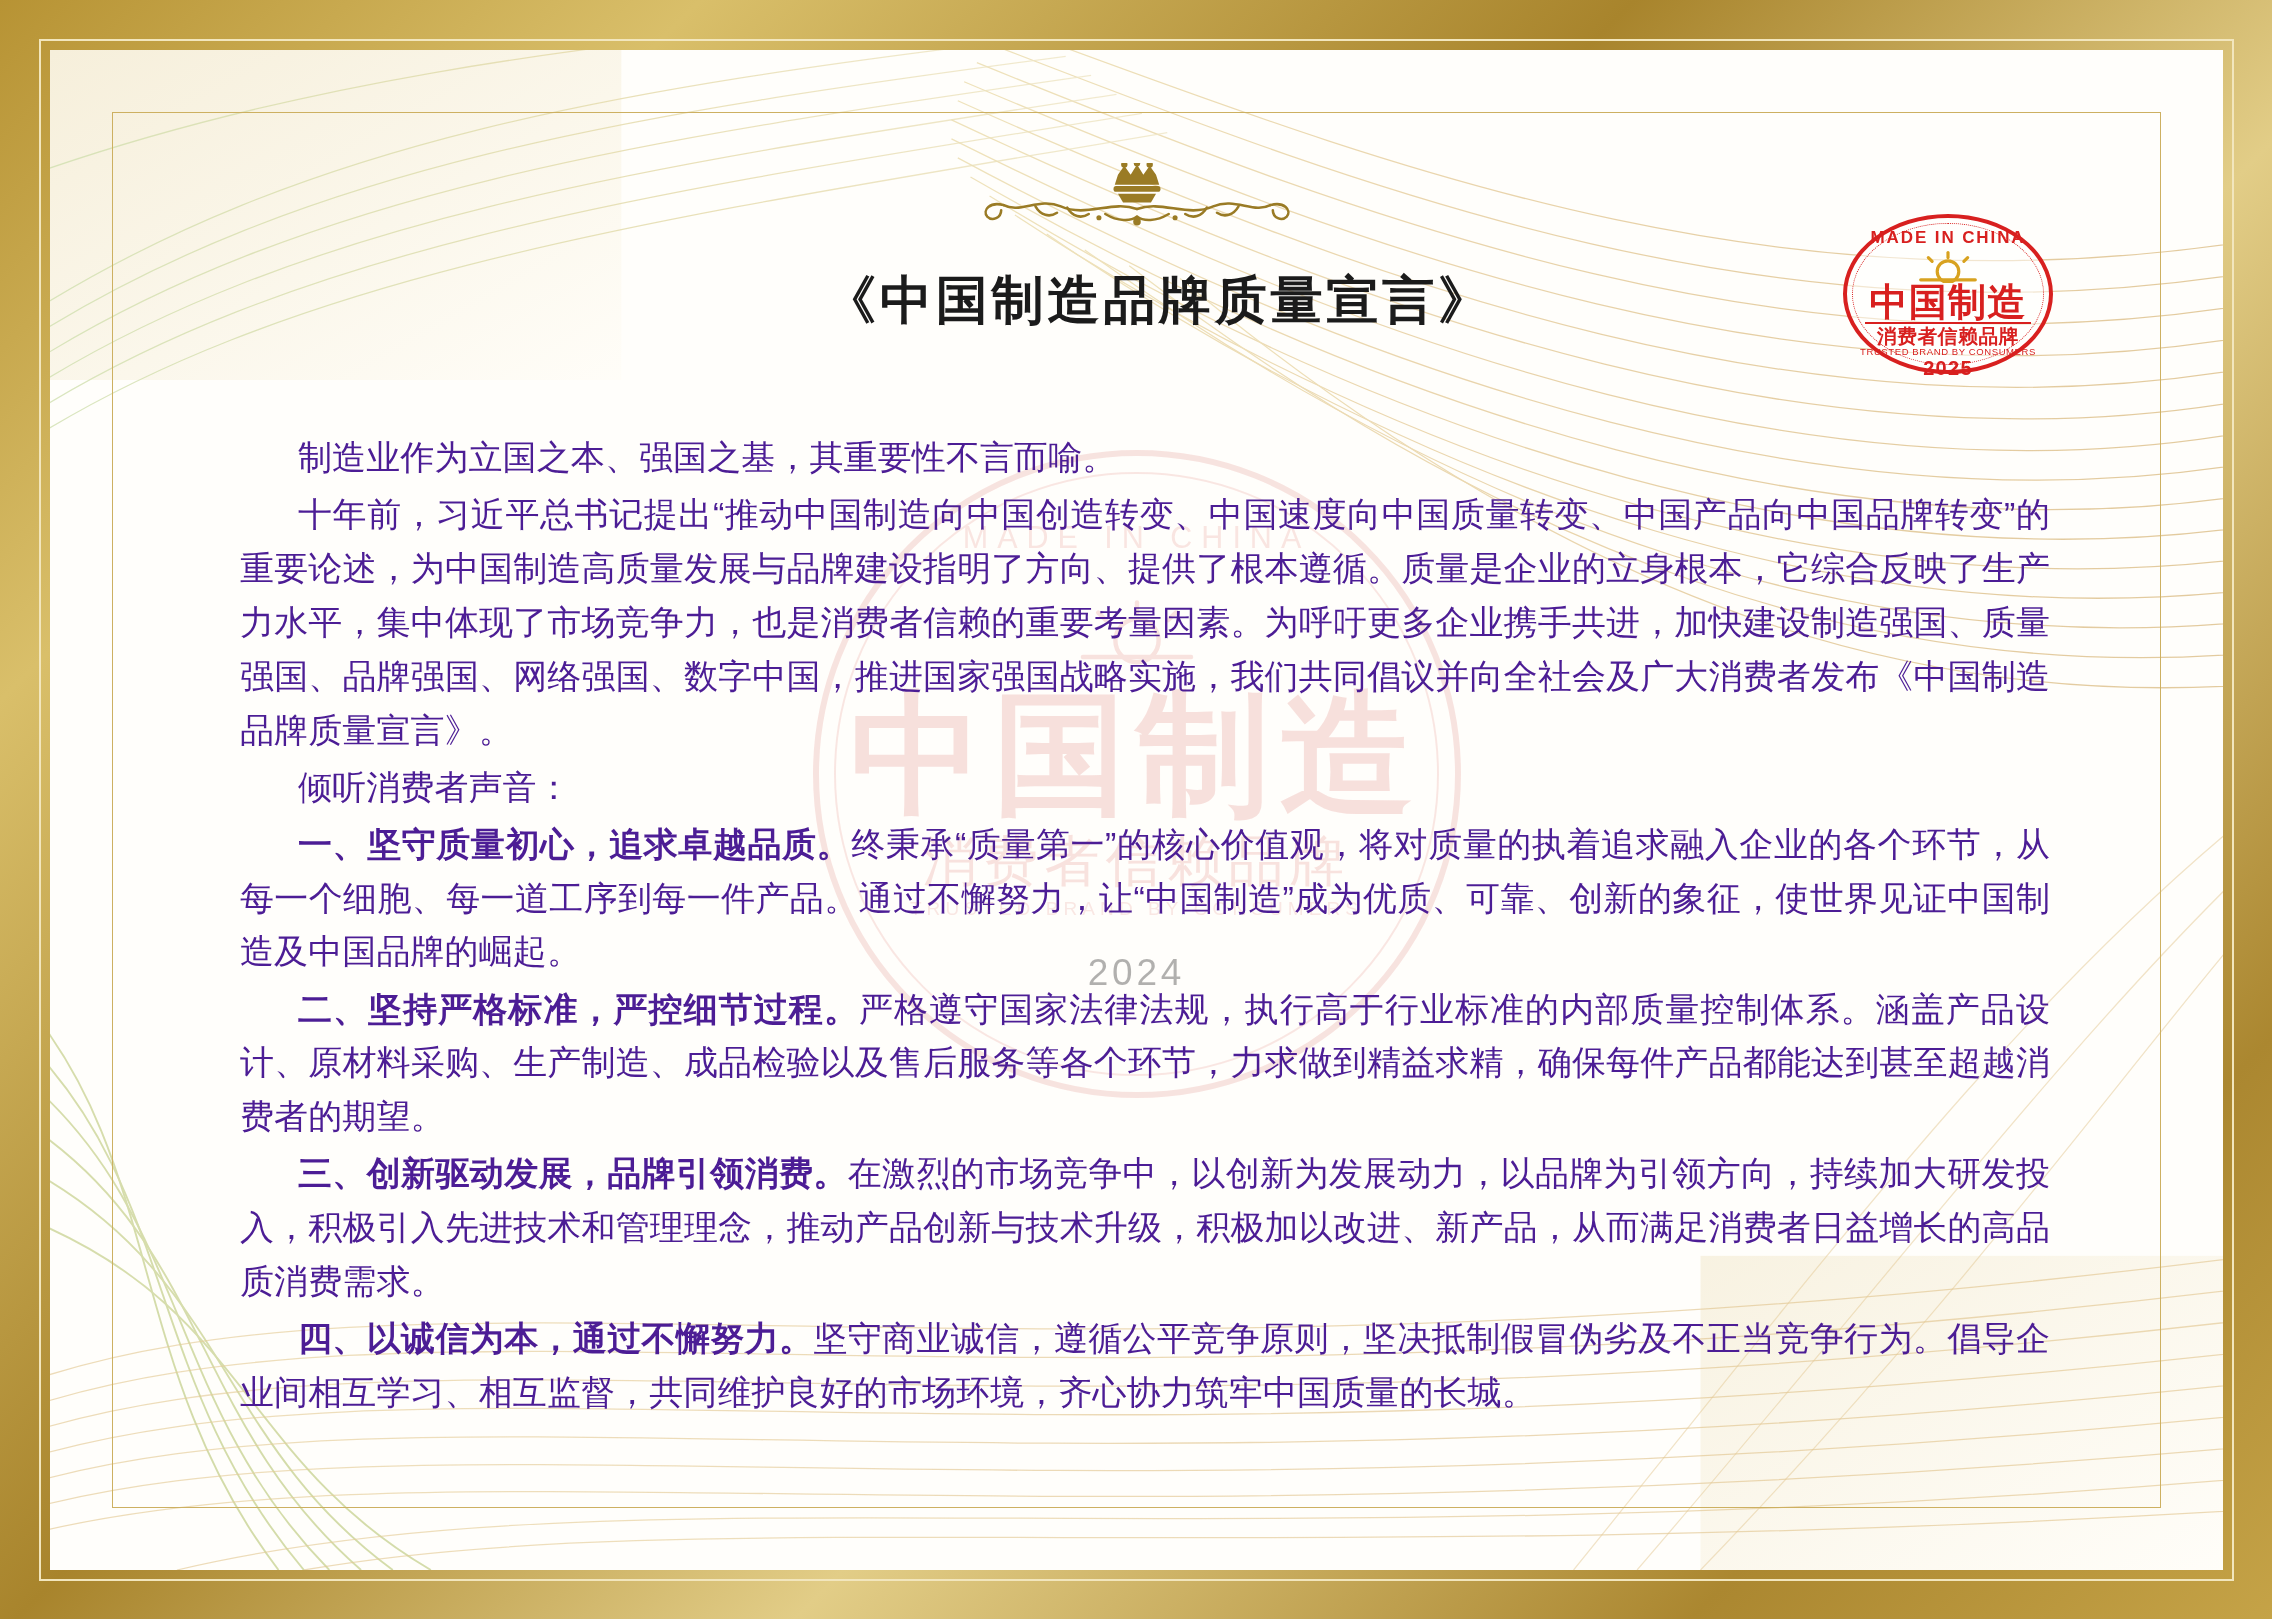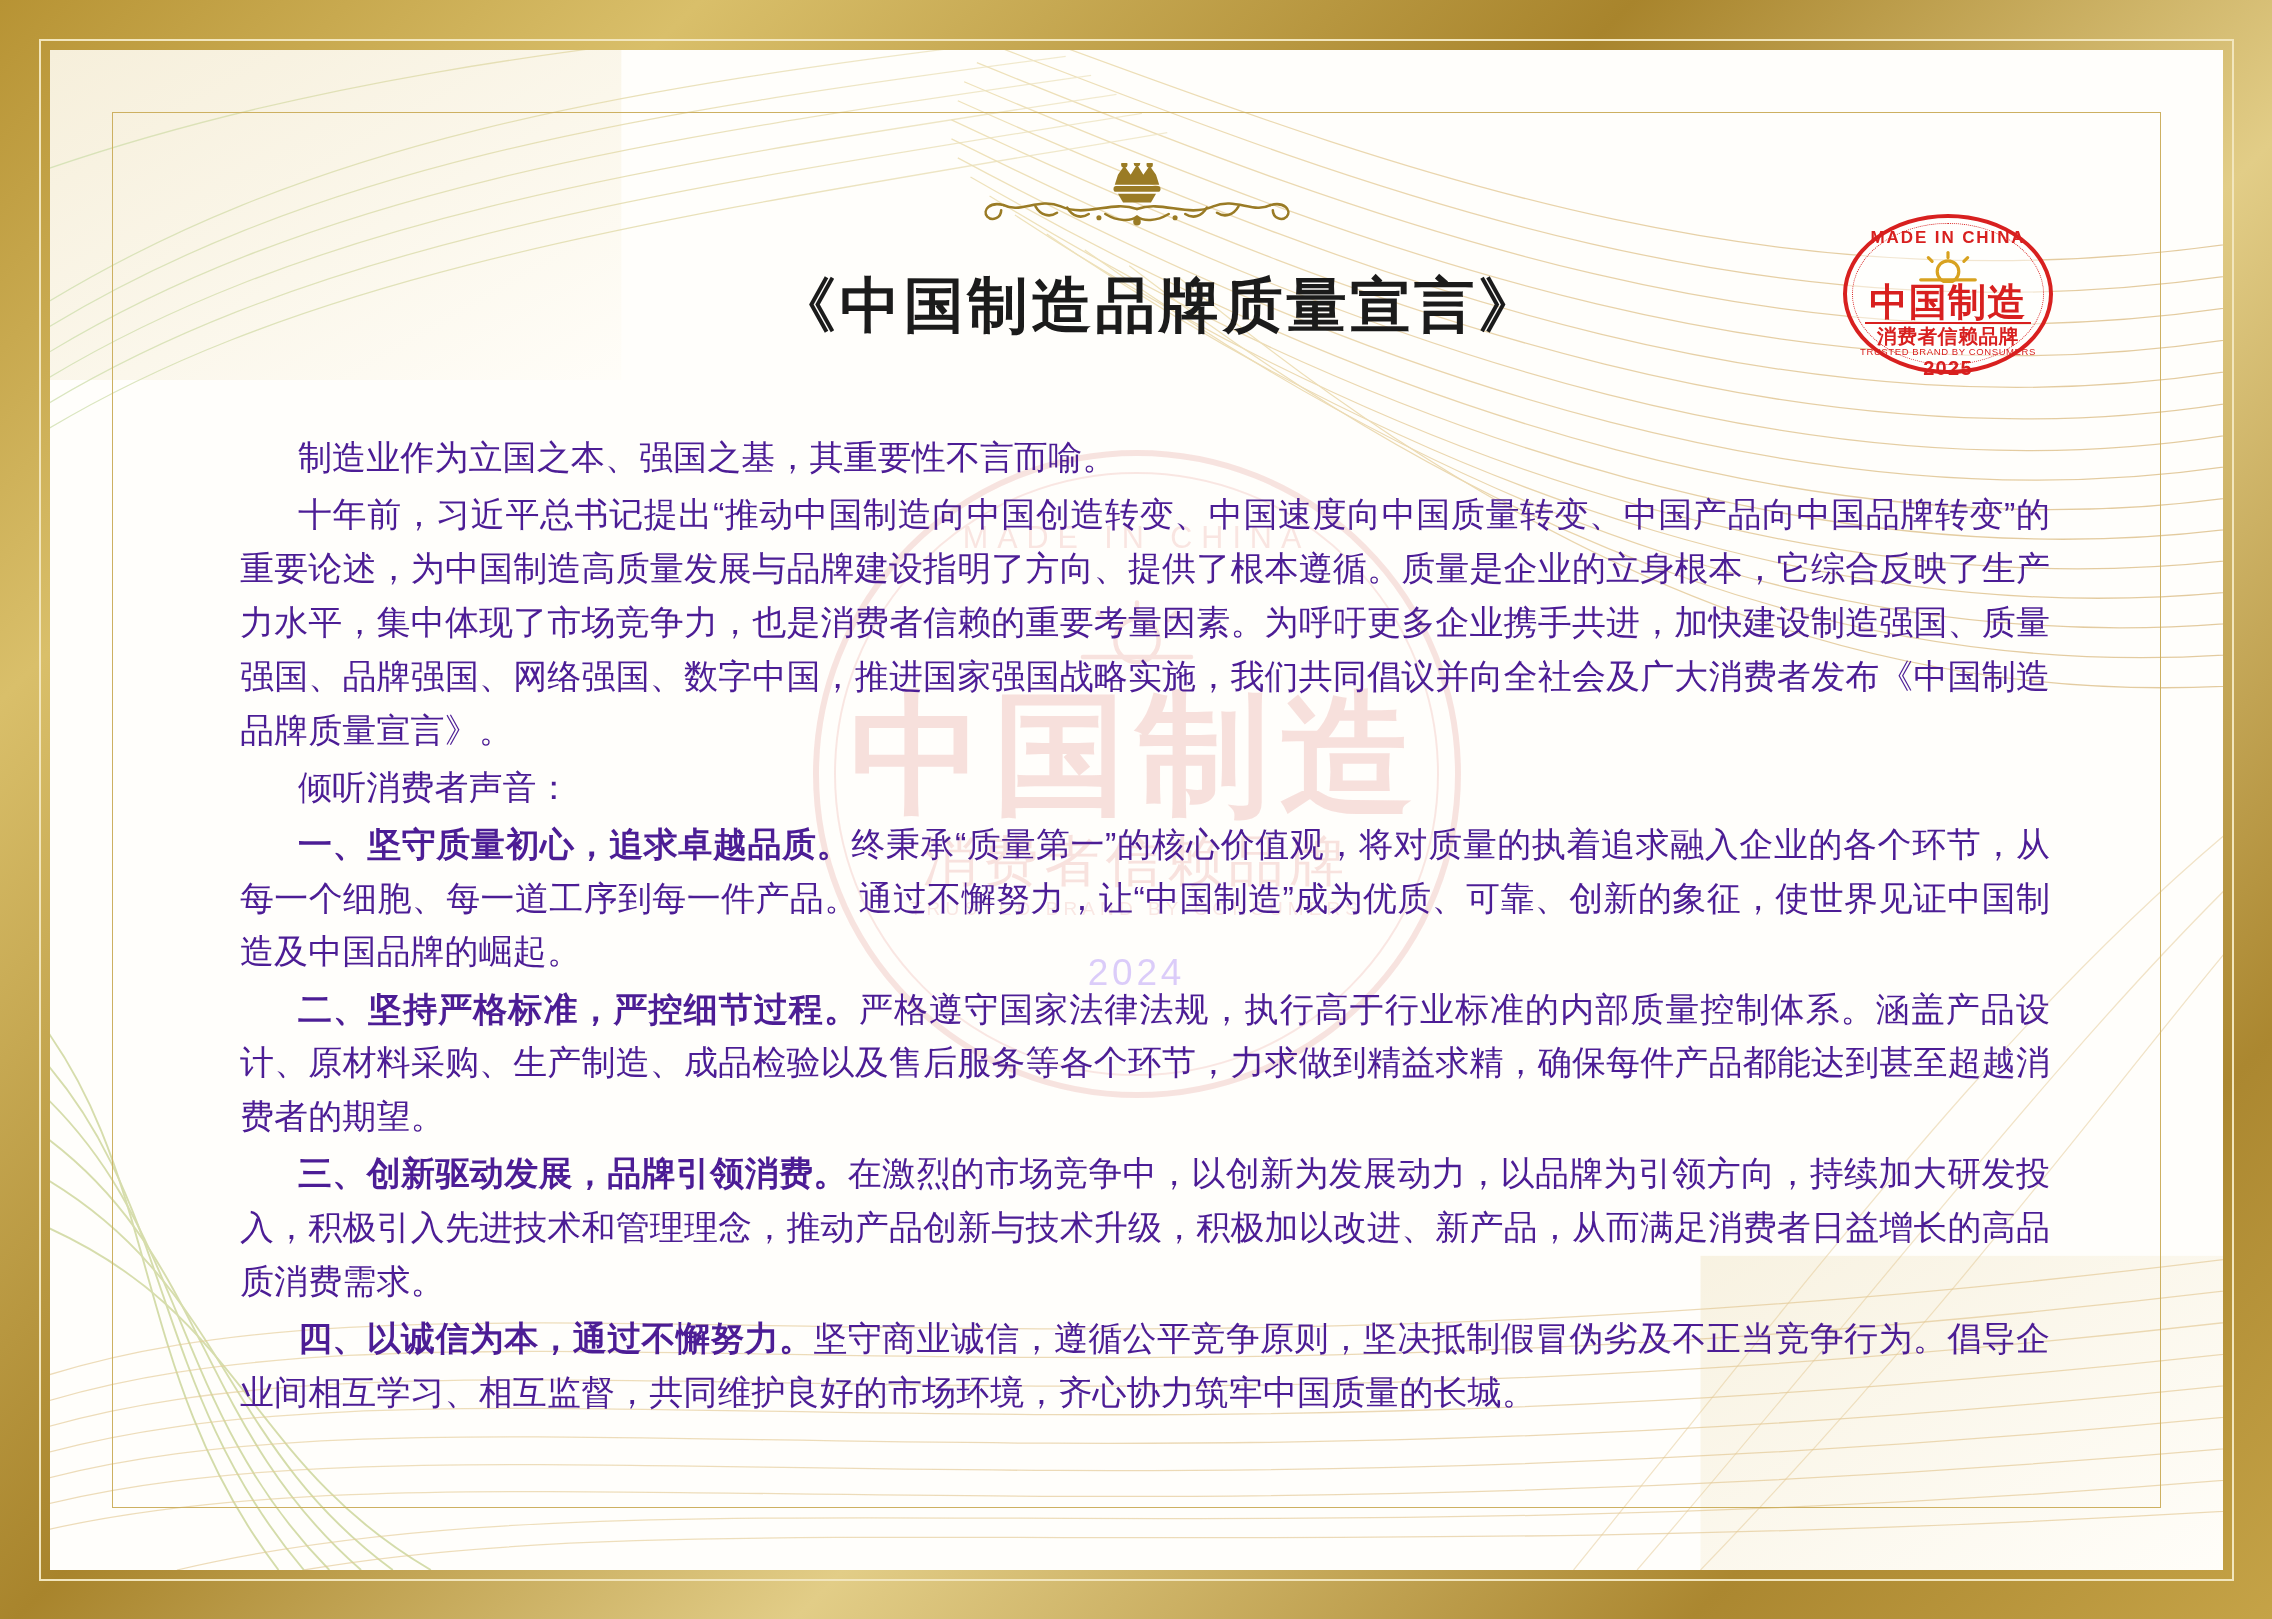--- a/index.html
+++ b/index.html
@@ -118,21 +118,21 @@
     font-family: "Liberation Sans", sans-serif;
     white-space: nowrap;
   }
   .watermark .wm-year {
     position: absolute;
     left: 0; right: 0;
     top: 502px;
     text-align: center;
     font-size: 37px;
     letter-spacing: 3.8px;
-    color: #8b5cf6;
+    color: #000000;
     font-family: "Liberation Sans", sans-serif;
     white-space: nowrap;
   }
   .watermark .wm-top-arc {
     position: absolute;
     left: 0; right: 0;
     top: 70px;
     text-align: center;
     font-size: 30.5px;
     letter-spacing: 9px;
@@ -162,21 +162,21 @@
     transform: translateX(-50%);
     width: 457px;
     height: 83px;
   }
 
   .doc-title {
     position: absolute;
     left: 0; right: 0;
     top: 216px;
     text-align: center;
-    font-size: 60px;
+    font-size: 52px;
     letter-spacing: 3.8px;
     color: #1b1b1b;
     font-weight: 700;
     font-family: "Liberation Serif", serif;
     white-space: nowrap;
     padding-left: 45px;
   }
 
   
   .seal {

